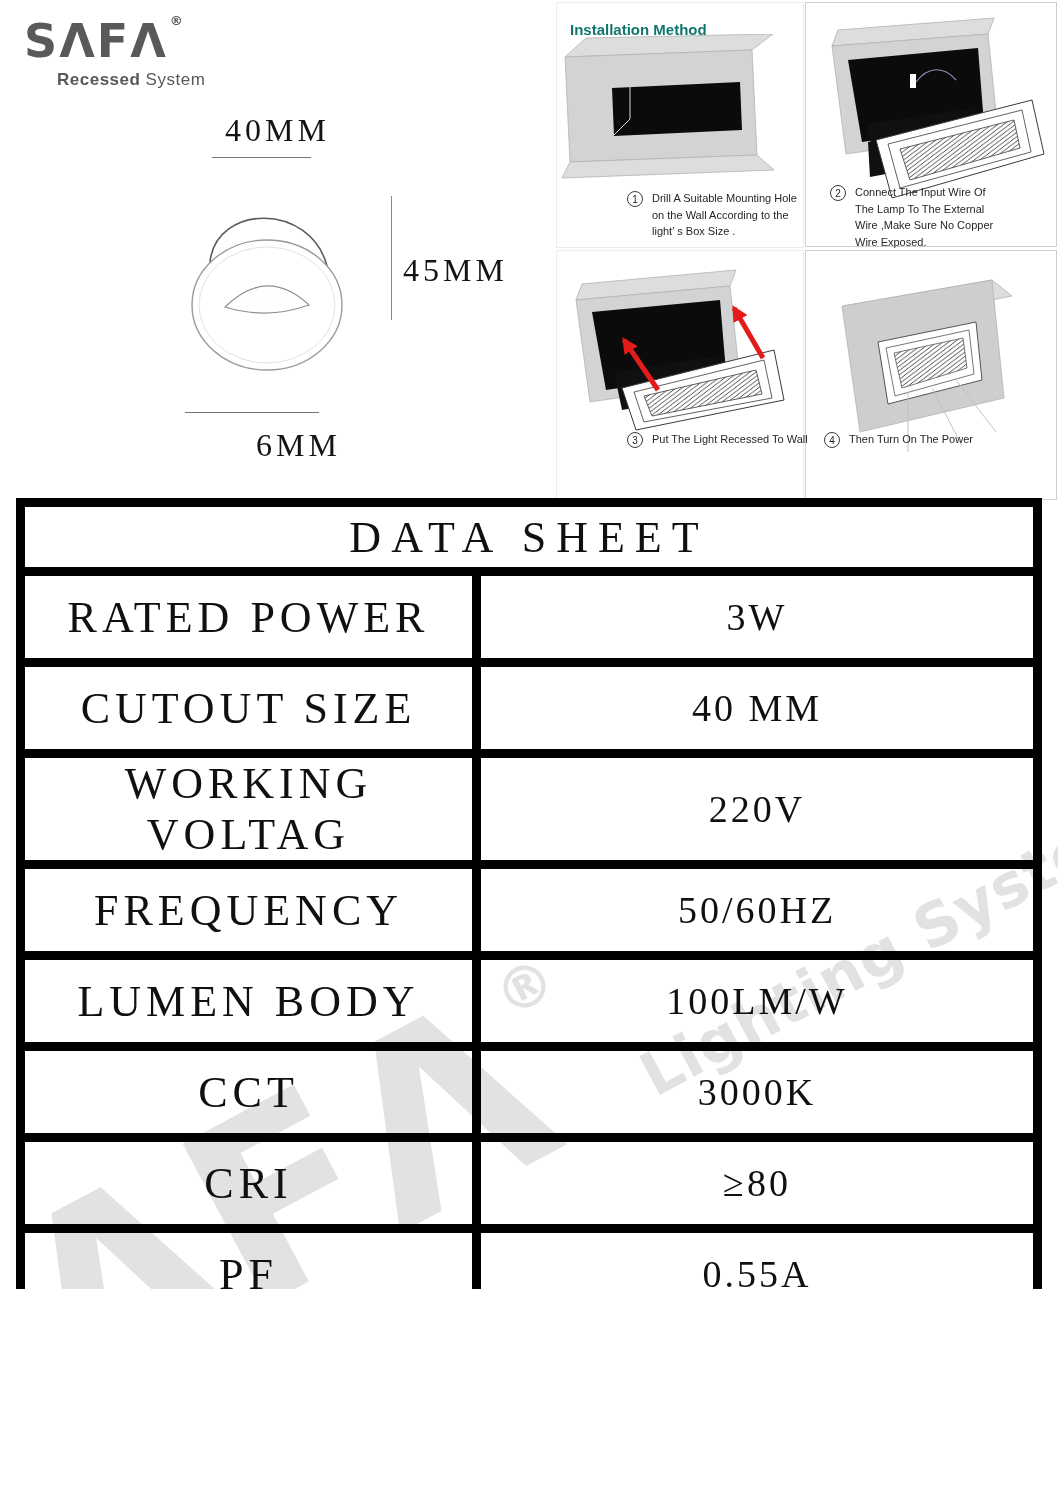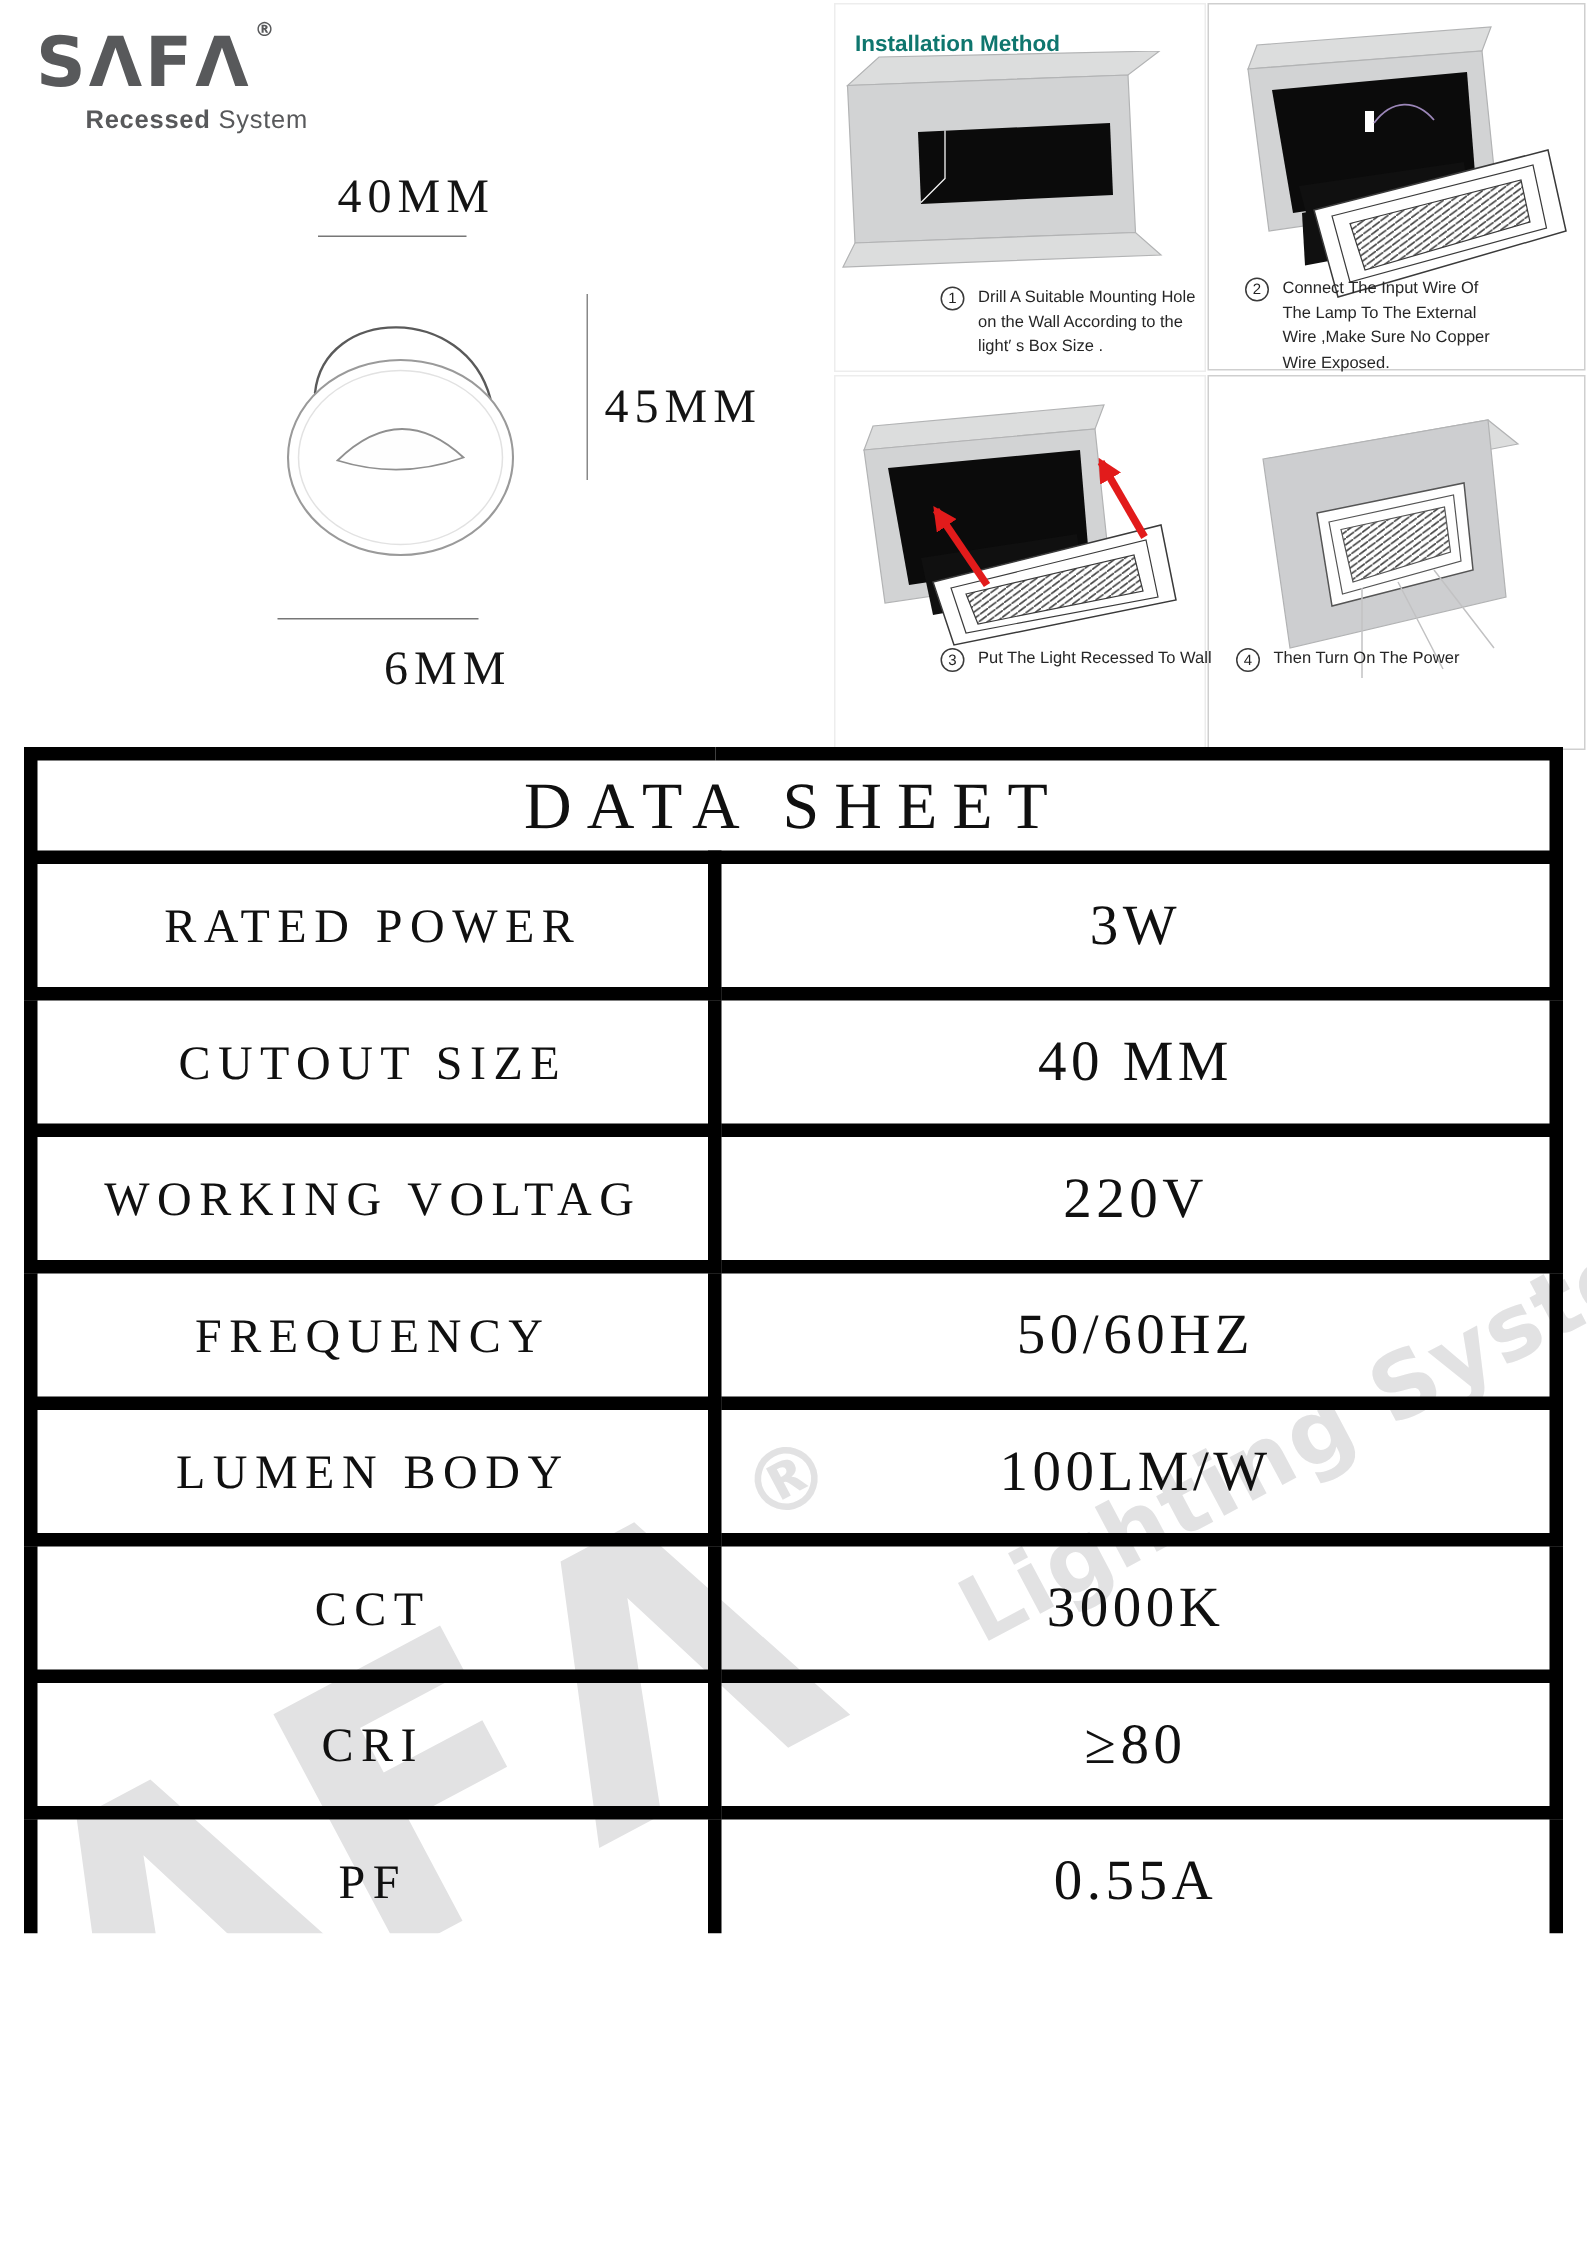--- a/index.html
+++ b/index.html
@@ -50,21 +50,21 @@
   .wm-reg{font-size:58px;position:relative;top:-138px;margin-left:4px;}
   .wm-tag{font-size:60px;margin-left:34px;letter-spacing:1px;}
   
   .sheet{
     position:absolute;left:16px;top:498px;width:1026px;z-index:1;
     border-collapse:collapse;table-layout:fixed;
     font-family:"Liberation Serif",serif;color:#101010;
   }
   .sheet td{border:9px solid #000;text-align:center;vertical-align:middle;background:transparent;padding:0;}
   .sheet .title-cell{height:60px;font-size:44px;letter-spacing:10px;}
-  .sheet .lbl{height:82px;font-size:32px;letter-spacing:5px;}
+  .sheet .lbl{height:82px;font-size:44px;letter-spacing:5px;}
   .sheet .val{height:82px;font-size:38px;letter-spacing:3px;}
   .sheet .stub td{height:40px;}
 </style>
 </head>
 <body>
 
 <div class="page">
 
   <svg width="0" height="0" style="position:absolute" aria-hidden="true">
     <defs>

